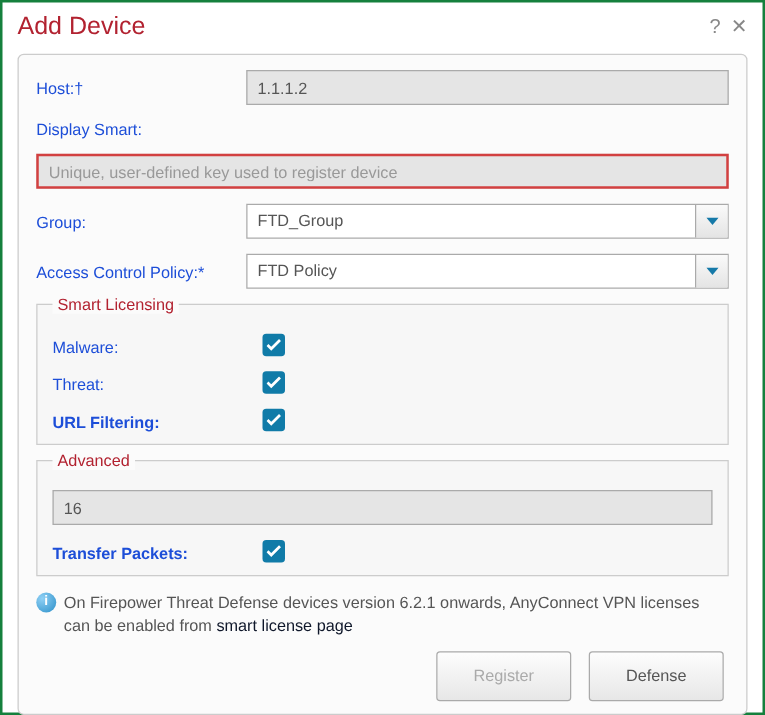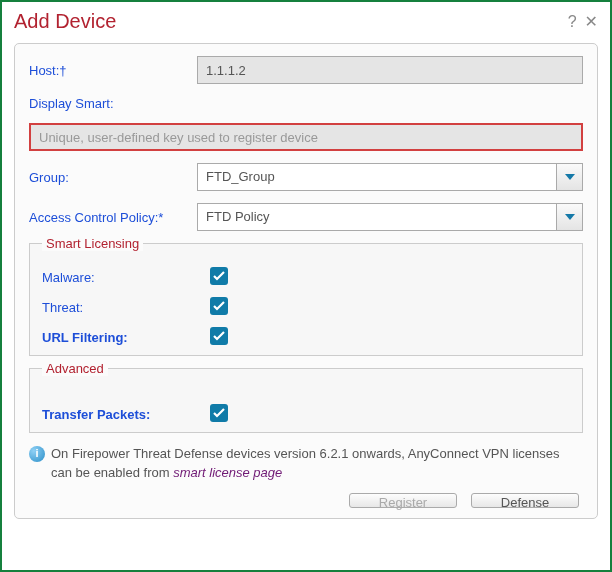--- a/index.html
+++ b/index.html
@@ -134,30 +134,30 @@
     width: 16px; height: 16px;
     border-radius: 50%;
     background: radial-gradient(circle at 30% 30%, #8fd0f5, #2b8fc8);
     color: #fff;
     font-weight: bold;
     font-size: 11px;
     display: flex; align-items: center; justify-content: center;
     flex-shrink: 0;
     margin-top: 1px;
   }
-  .note a { color: #701a75; text-decoration: none; font-style: italic; }
+  .note a { color: #0f172a; text-decoration: none; }
   .buttons {
     display: flex;
     justify-content: flex-end;
     gap: 14px;
     padding-right: 4px;
   }
   .btn {
     min-width: 108px;
-    height: 15px;
+    height: 40px;
     border: 1px solid #aaa;
     border-radius: 3px;
     background: linear-gradient(#fdfdfd,#e7e7e7);
     font-size: 13px;
     color: #555;
     cursor: pointer;
   }
   .btn:disabled, .btn.disabled {
     color: #aaa;
     cursor: default;
@@ -245,20 +245,23 @@
           <svg viewBox="0 0 12 10">
               <path d="M1 5 L4 8 L11 1" stroke="#fff" stroke-width="2.2" fill="none"></path>
             </svg>
         </div>
       </div>
     </div>
 
     <div class="fieldset">
       <span class="legend">Advanced</span>
       <div class="form-row">
+        <div class="field">
+          <input class="input" value="16" style="">
+        </div>
       </div>
       <div class="form-row">
         <label>Transfer Packets:</label>
         <div class="checkbox">
           <svg viewBox="0 0 12 10">
               <path d="M1 5 L4 8 L11 1" stroke="#fff" stroke-width="2.2" fill="none"></path>
             </svg>
         </div>
       </div>
     </div>

